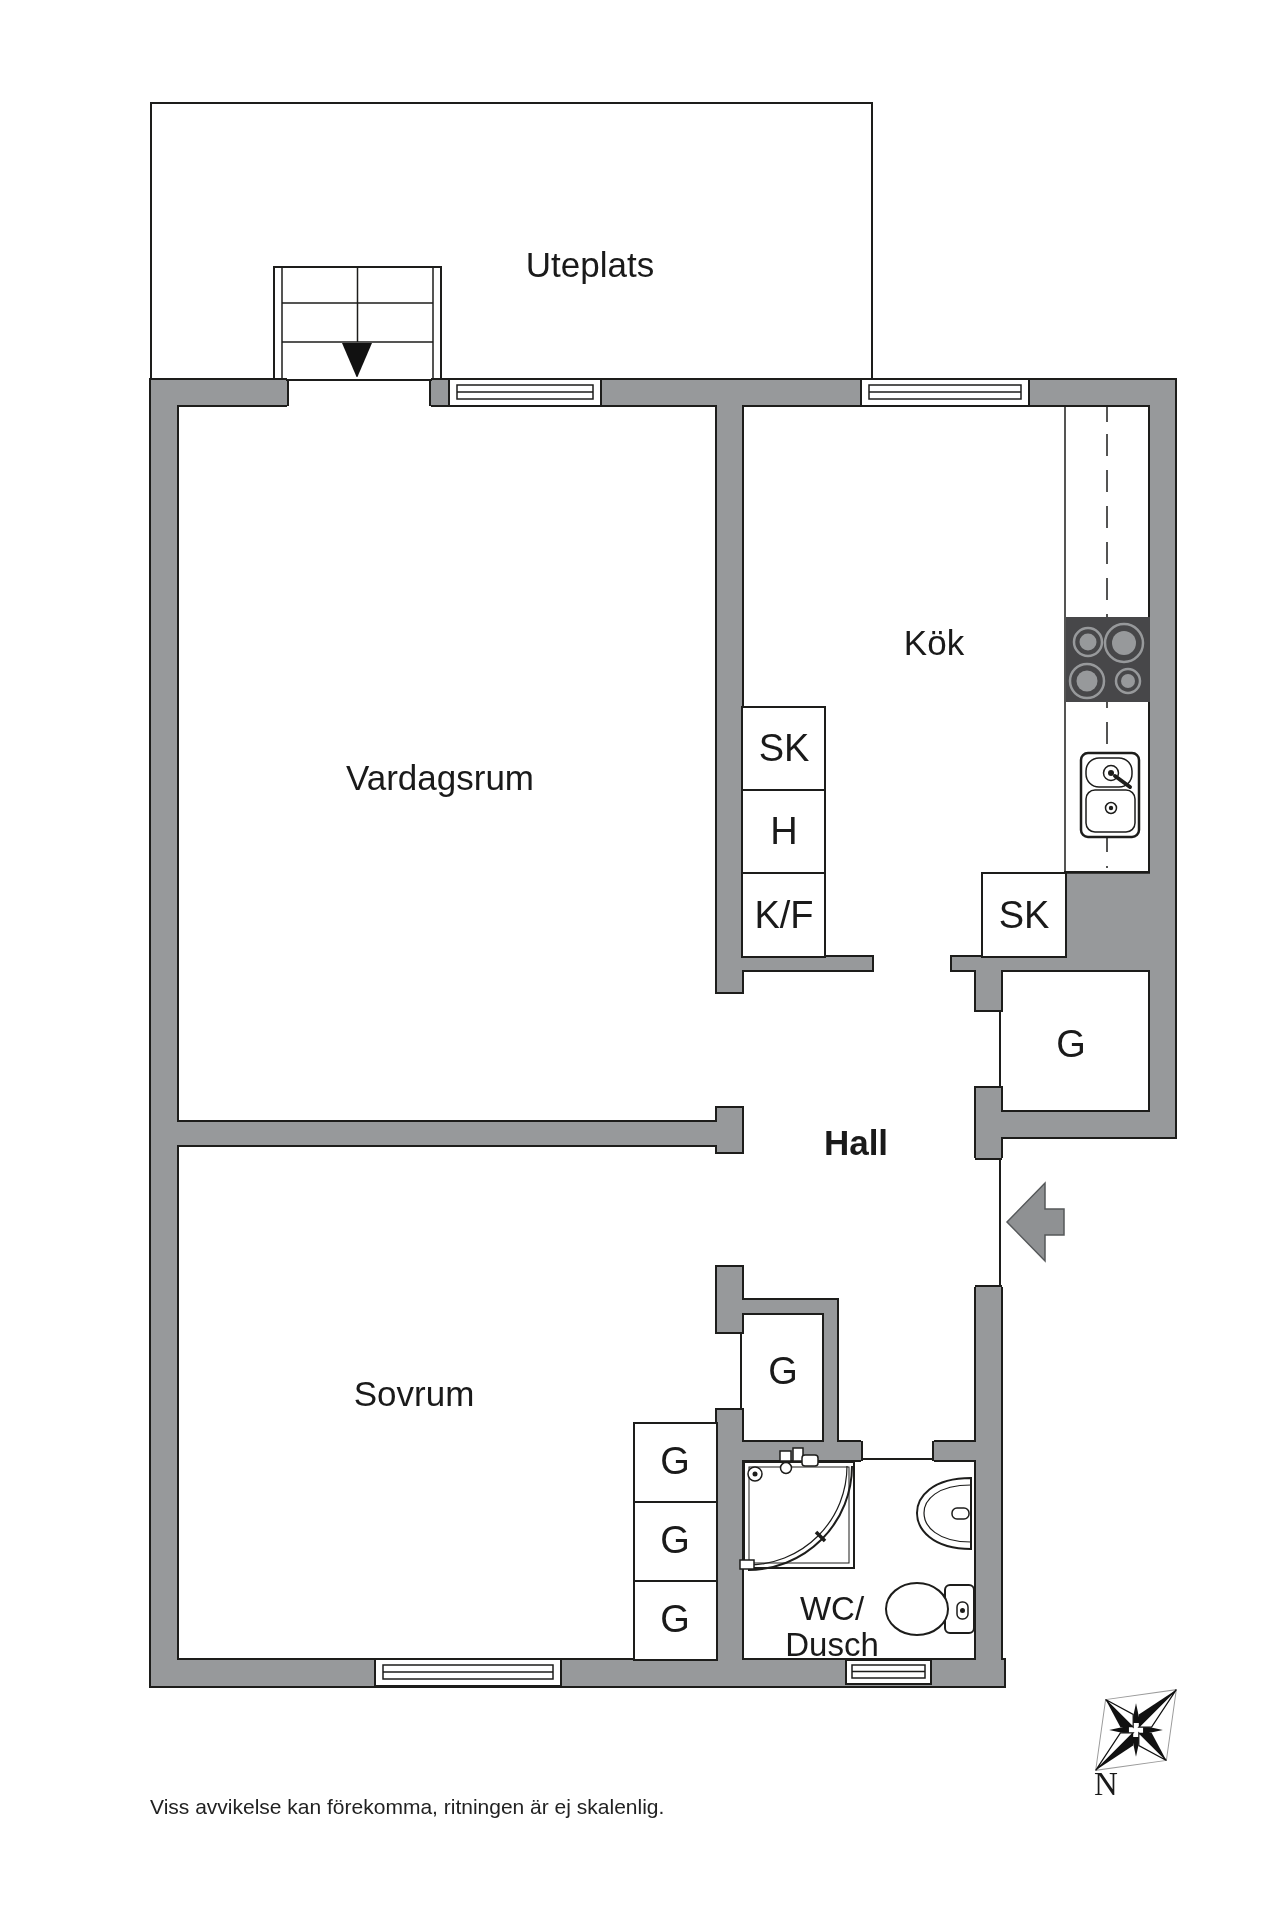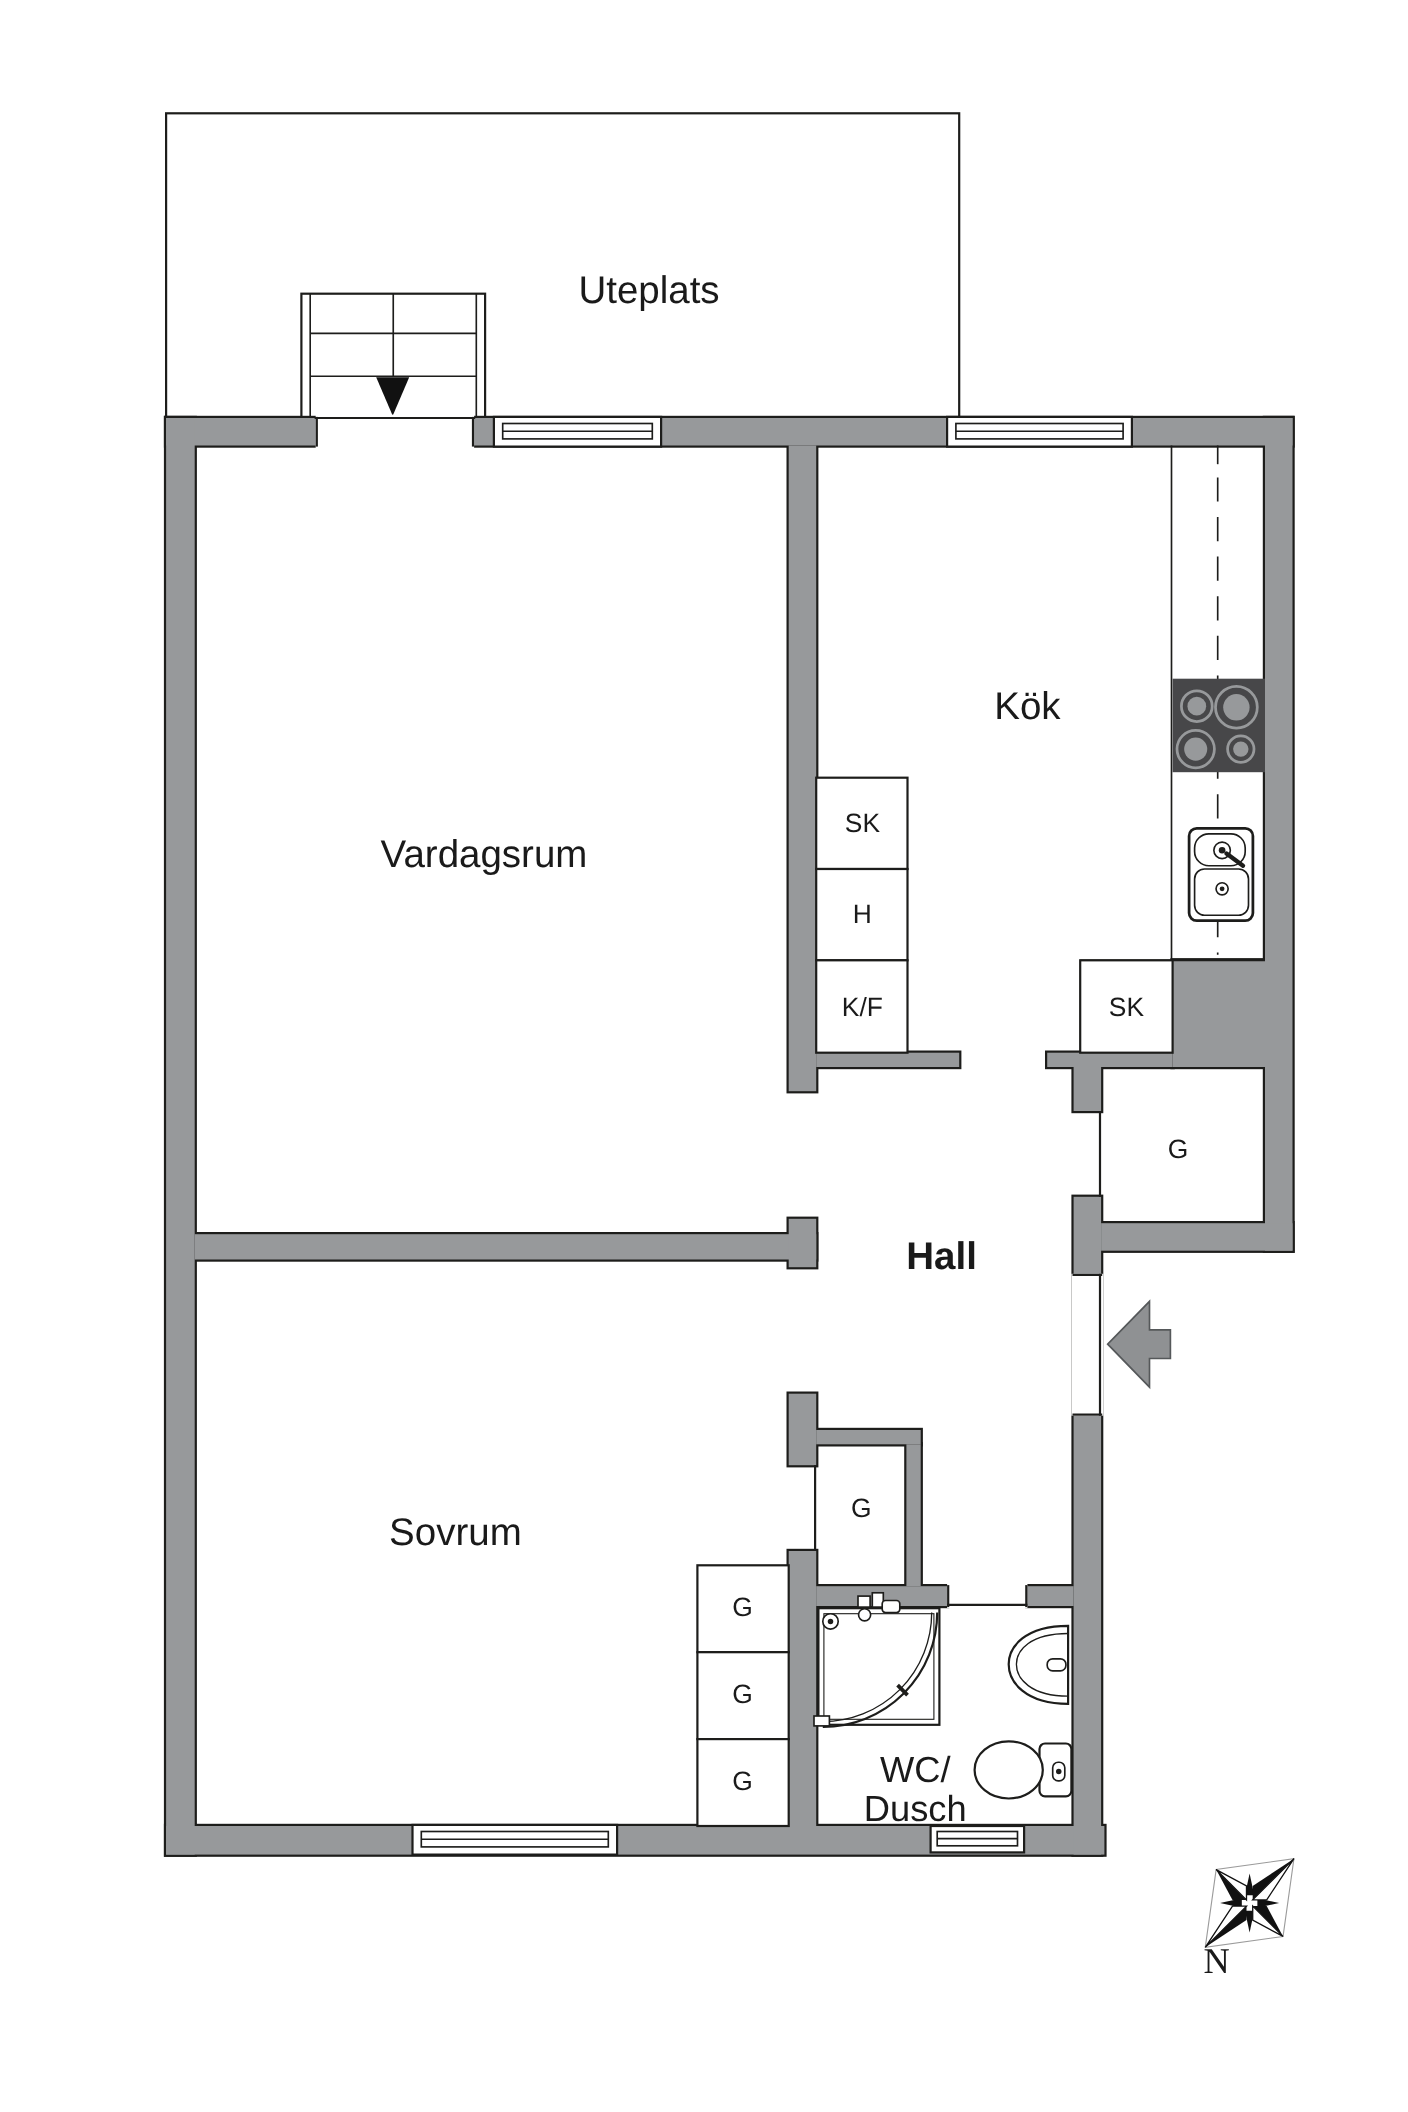--- a/index.html
+++ b/index.html
@@ -15,21 +15,21 @@
   .plan svg{position:absolute;left:0;top:0;}
   .lbl{
     position:absolute;
     transform:translate(-50%,-50%);
     white-space:nowrap;
     color:var(--text,#1a1a1a);
     line-height:1.05;
     text-align:center;
   }
   .room-lbl{font-size:35px;}
-  .closet-lbl{font-size:24px;}
+  .closet-lbl{font-size:38px;}
   .bath-lbl{font-size:33px;line-height:1.1;}
   .north-lbl{font-family:"Liberation Serif","DejaVu Serif",serif;font-size:33px;}
   .disclaimer{
     position:absolute;left:126px;top:1795px;
     font-size:21px;color:#222;transform:none;
   }
 </style>
 </head>
 <body>
 
@@ -242,13 +242,14 @@
   <div class="lbl closet-lbl" style="left:760px;top:916px;">K/F</div>
   <div class="lbl closet-lbl" style="left:1000px;top:916px;">SK</div>
   <div class="lbl closet-lbl" style="left:1047px;top:1045px;">G</div>
   <div class="lbl closet-lbl" style="left:759px;top:1372px;">G</div>
   <div class="lbl closet-lbl" style="left:651px;top:1462px;">G</div>
   <div class="lbl closet-lbl" style="left:651px;top:1541px;">G</div>
   <div class="lbl closet-lbl" style="left:651px;top:1620px;">G</div>
 
   <div class="lbl north-lbl" style="left:1082px;top:1784px;">N</div>
 
+  <div class="disclaimer">Viss avvikelse kan förekomma, ritningen är ej skalenlig.</div>
 </div>
 
 </body></html>

